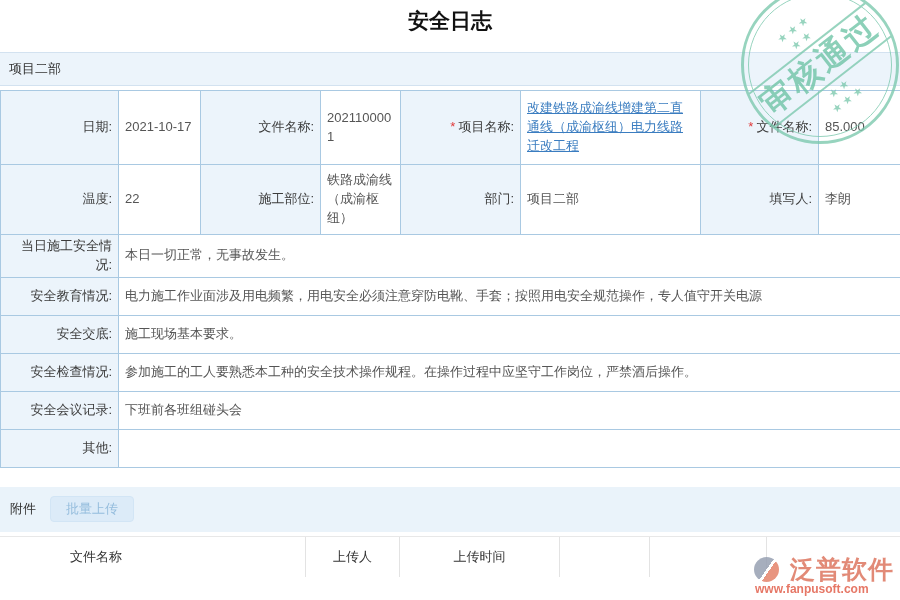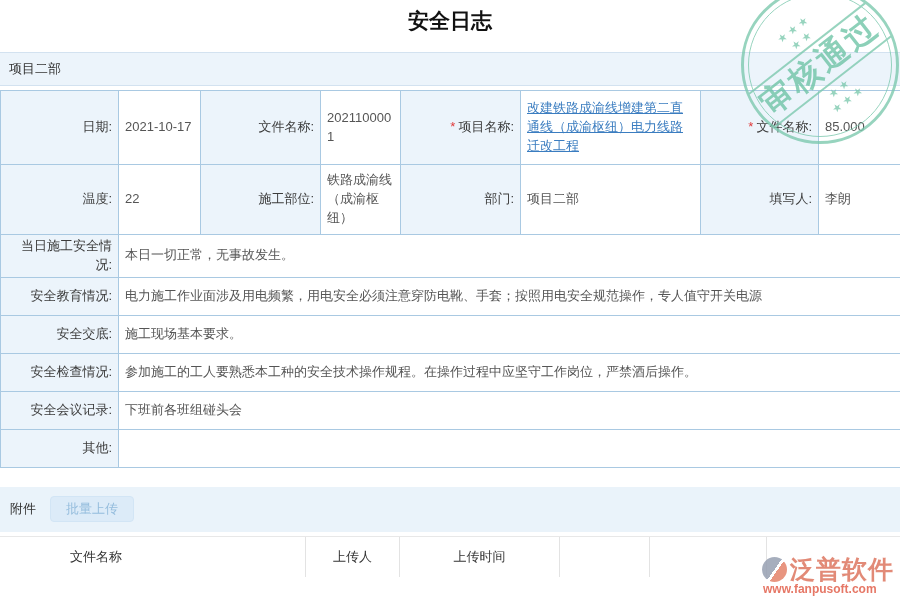--- a/index.html
+++ b/index.html
@@ -71,21 +71,21 @@
   }
   .stamp-text{
     font-size:32px;font-weight:bold;color:#6cc3a5;letter-spacing:3px;
     white-space:nowrap;line-height:1.05;
   }
   .stamp-line{width:148px;height:2px;background:#7bc8ad;}
   .star-row{display:flex;gap:12px;color:#7bc8ad;font-size:11px;line-height:1;}
   .star-row.tight{gap:26px;}
   
   .brand{position:absolute;right:6px;bottom:4px;opacity:.85;z-index:6;}
-  .brand-top{display:flex;align-items:center;gap:3px;}
+  .brand-top{display:flex;align-items:center;gap:11px;}
   .brand-icon{
     width:25px;height:25px;border-radius:50%;
     background:linear-gradient(125deg,#97a0b2 50%,#ffffff 50%,#ffffff 58%,#e4836b 58%);
   }
   .brand-name{font-size:25px;font-weight:bold;color:#dd7660;letter-spacing:1px;}
   .brand-url{font-size:12px;font-weight:bold;color:#e2604c;margin-top:-4px;padding-left:1px;}
 </style>
 </head>
 <body>
 

